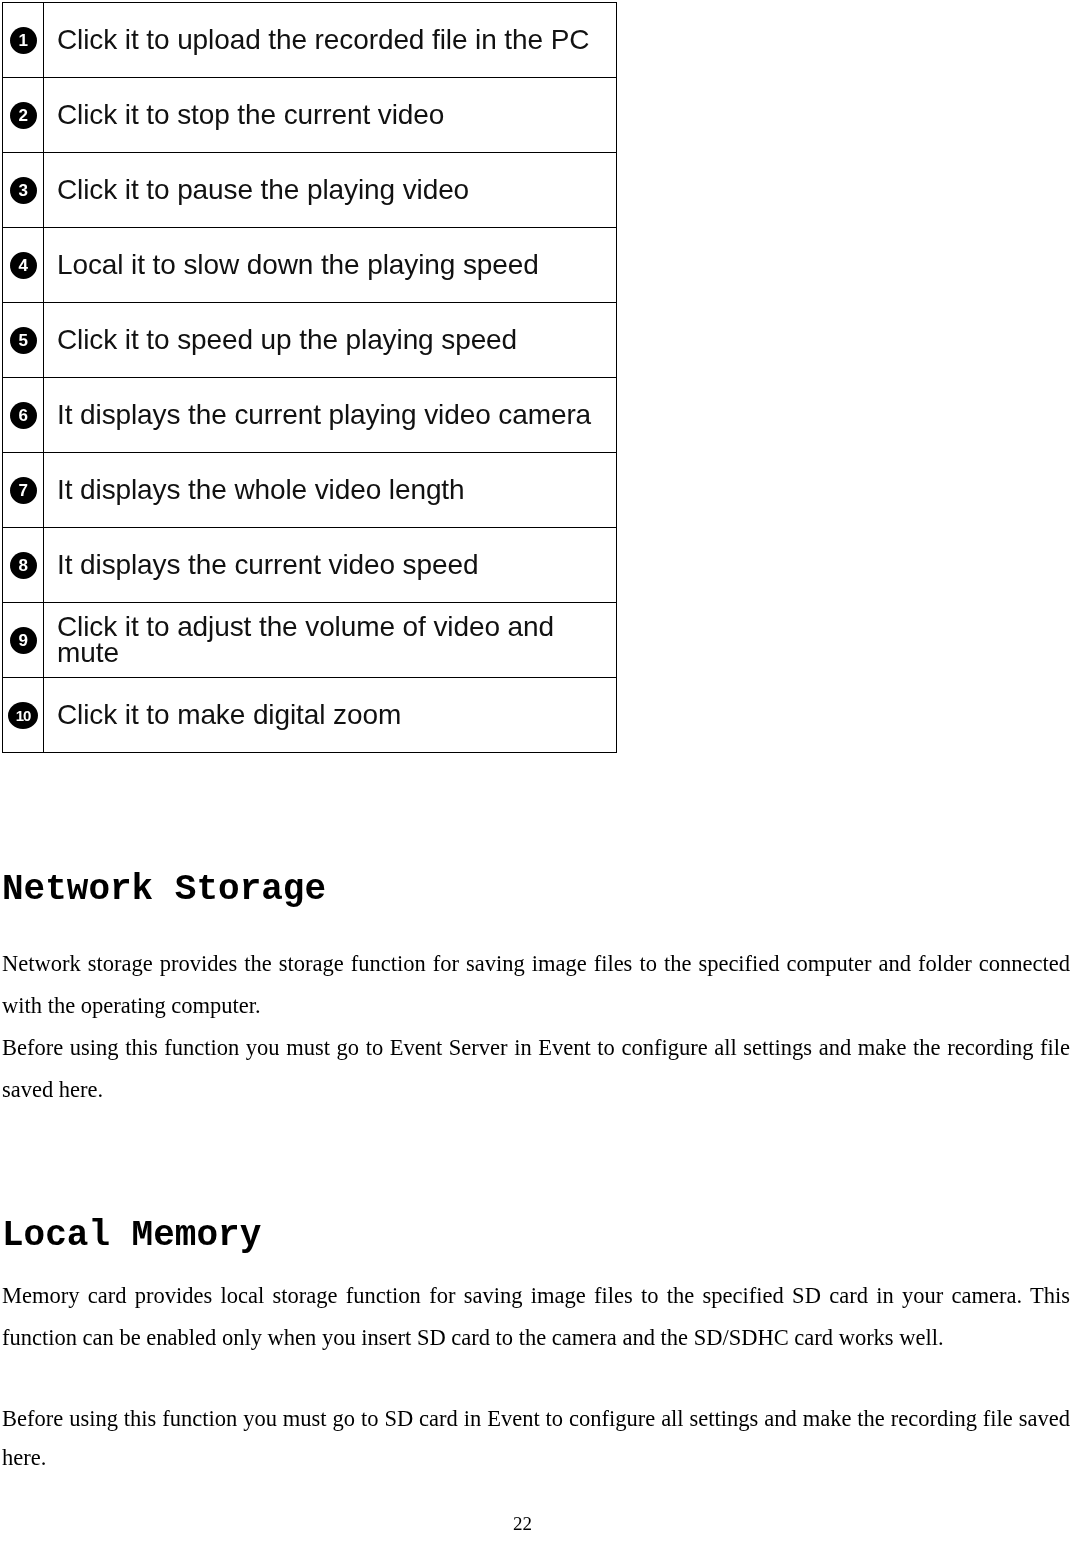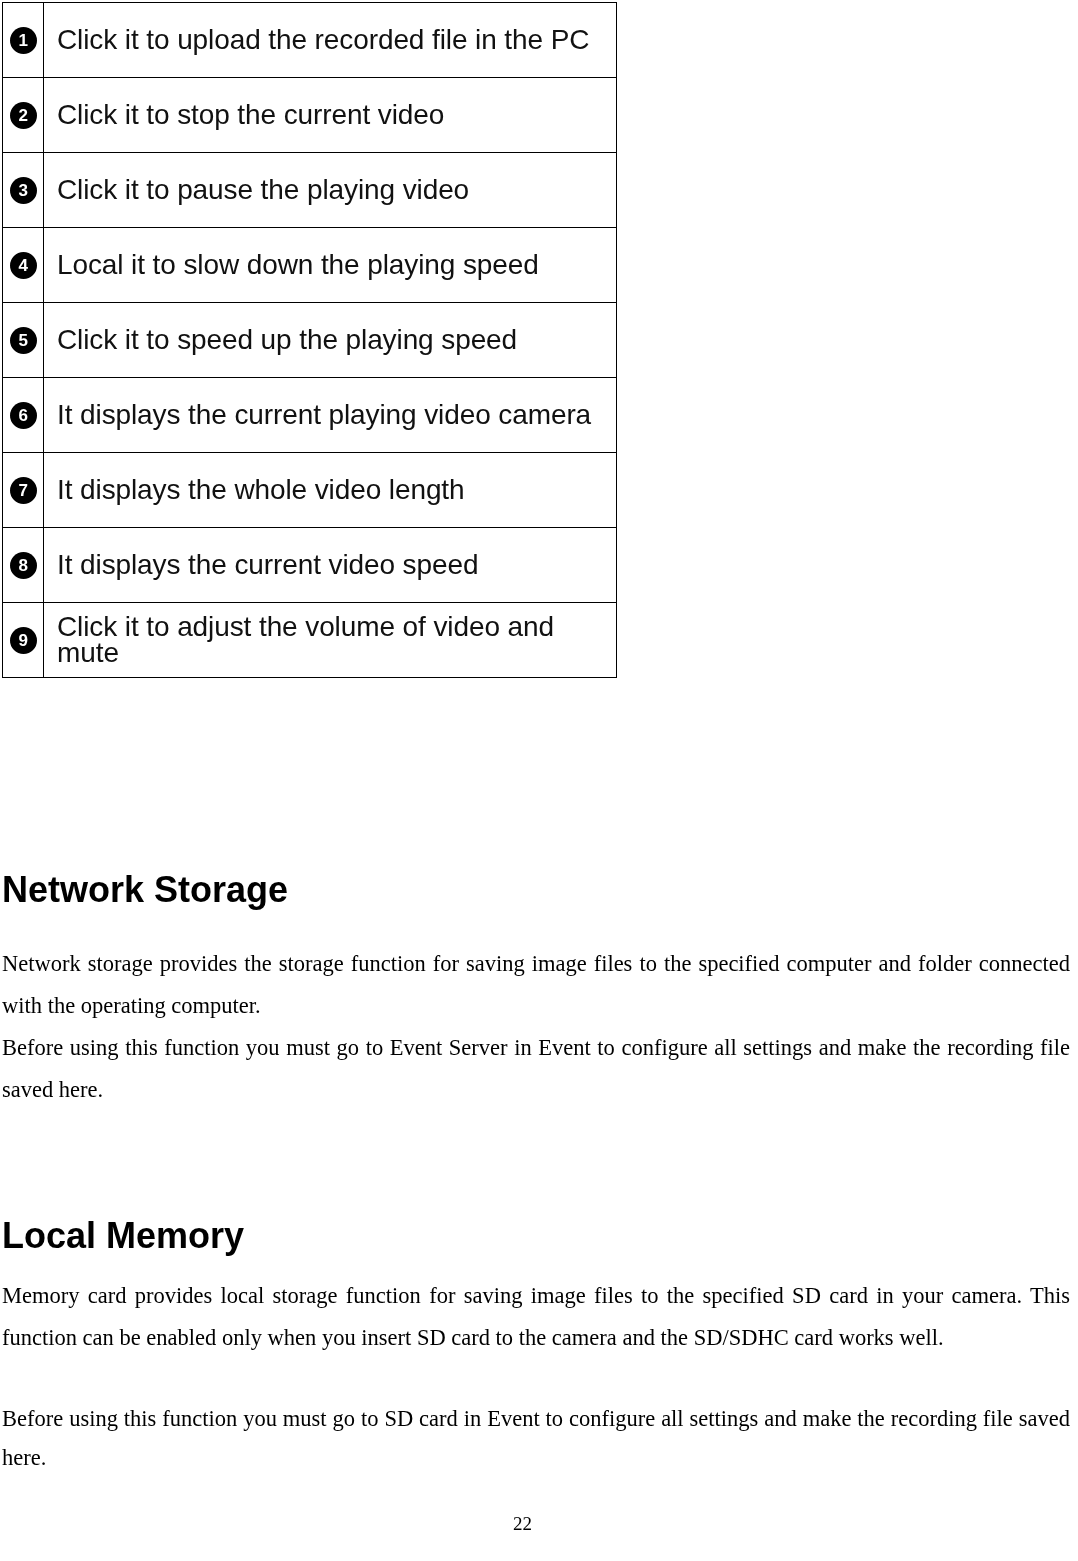--- a/index.html
+++ b/index.html
@@ -71,21 +71,21 @@
   .num-badge.wide {
     width: 30px;
     font-size: 15px;
     letter-spacing: -1px;
   }
 
   
   .section-heading {
     position: absolute;
     left: 2px;
-    font-family: Liberation Sans, sans-serif;
+    font-family: Liberation Mono, monospace;
     font-weight: bold;
     font-size: 36px;
     line-height: 40px;
     letter-spacing: 0px;
     white-space: nowrap;
   }
   #heading-network { top: 846px; }
   #heading-local   { top: 1192px; }
 
   
@@ -174,20 +174,26 @@
           <span class="num-badge">8</span>
         </td>
         <td class="desc-cell">It displays the current video speed</td>
       </tr>
       <tr>
         <td class="num-cell">
           <span class="num-badge">9</span>
         </td>
         <td class="desc-cell">Click it to adjust the volume of video and mute</td>
       </tr>
+      <tr>
+        <td class="num-cell">
+          <span class="num-badge wide">10</span>
+        </td>
+        <td class="desc-cell">Click it to make digital zoom</td>
+      </tr>
     </tbody>
   </table>
 
   <h1 class="section-heading" id="heading-network">Network Storage</h1>
 
   <p class="body-para last-line-natural" id="para-network-2">Before using this function you must go to Event Server in Event to configure all settings and make the recording file saved here.</p>
 
   <p class="body-para last-line-natural" id="para-network-1">Network storage provides the storage function for saving image files to the specified computer and folder connected with the operating computer.</p>
 
   <h1 class="section-heading" id="heading-local">Local Memory</h1>

